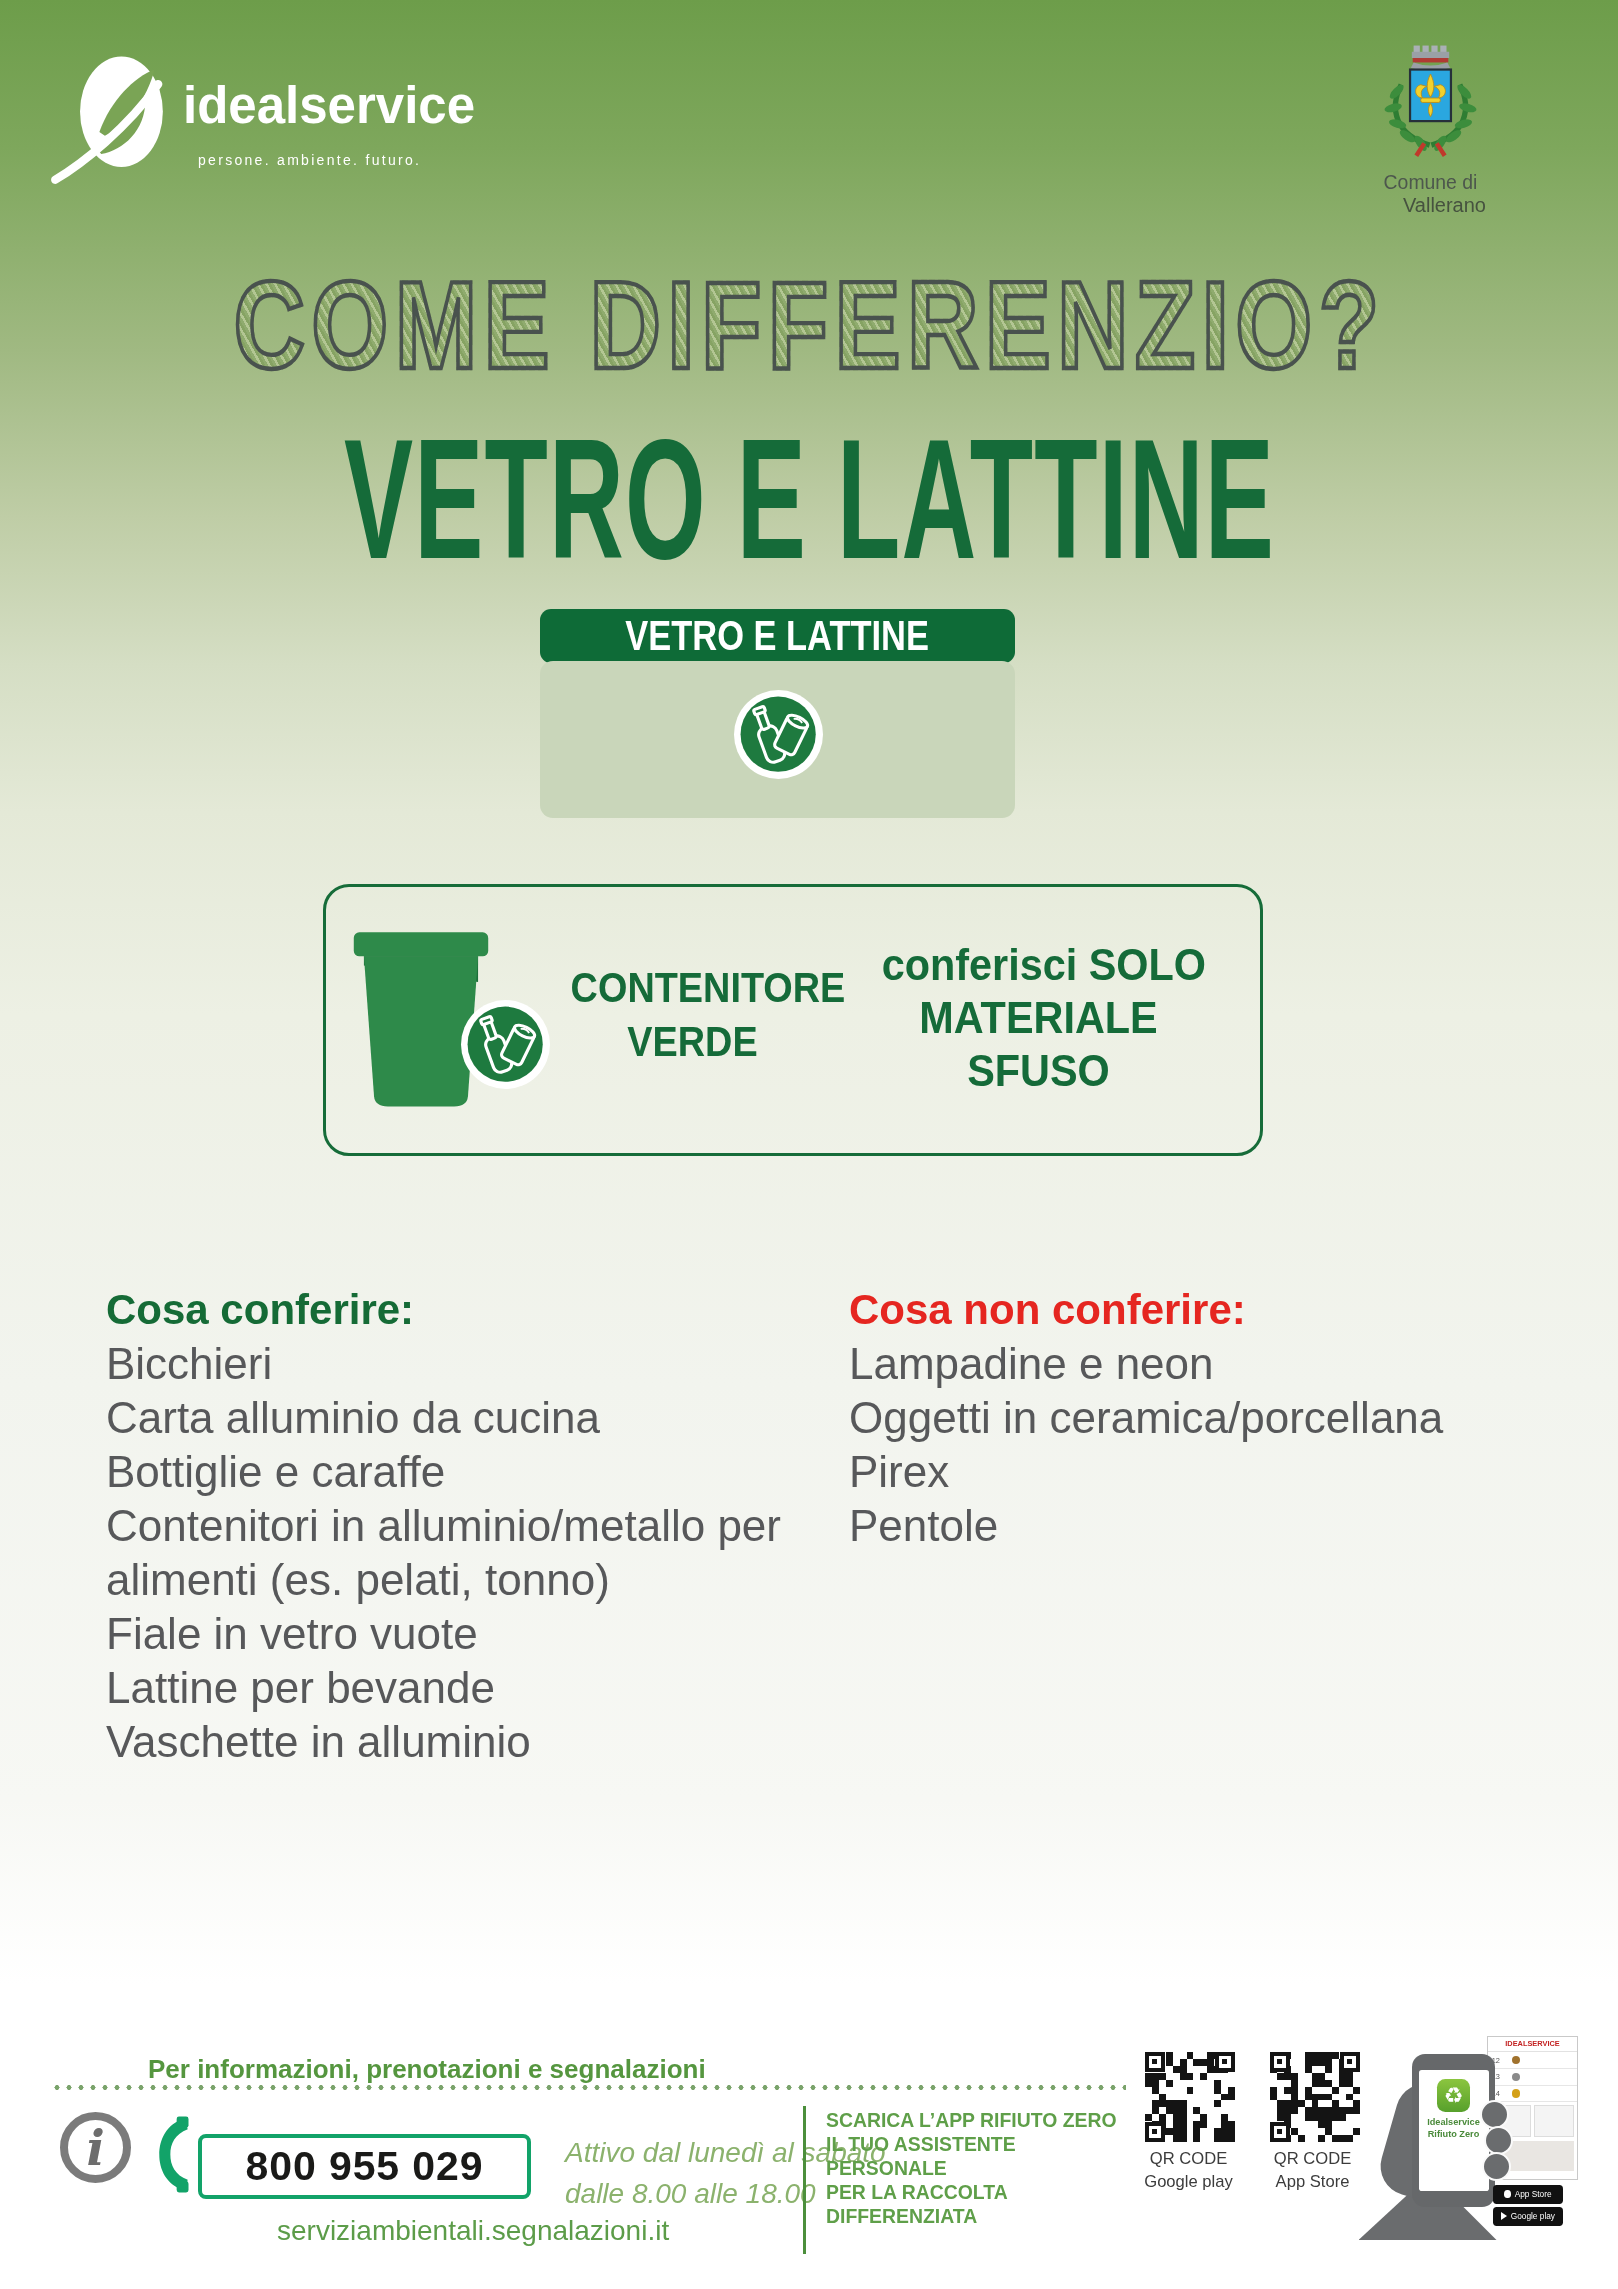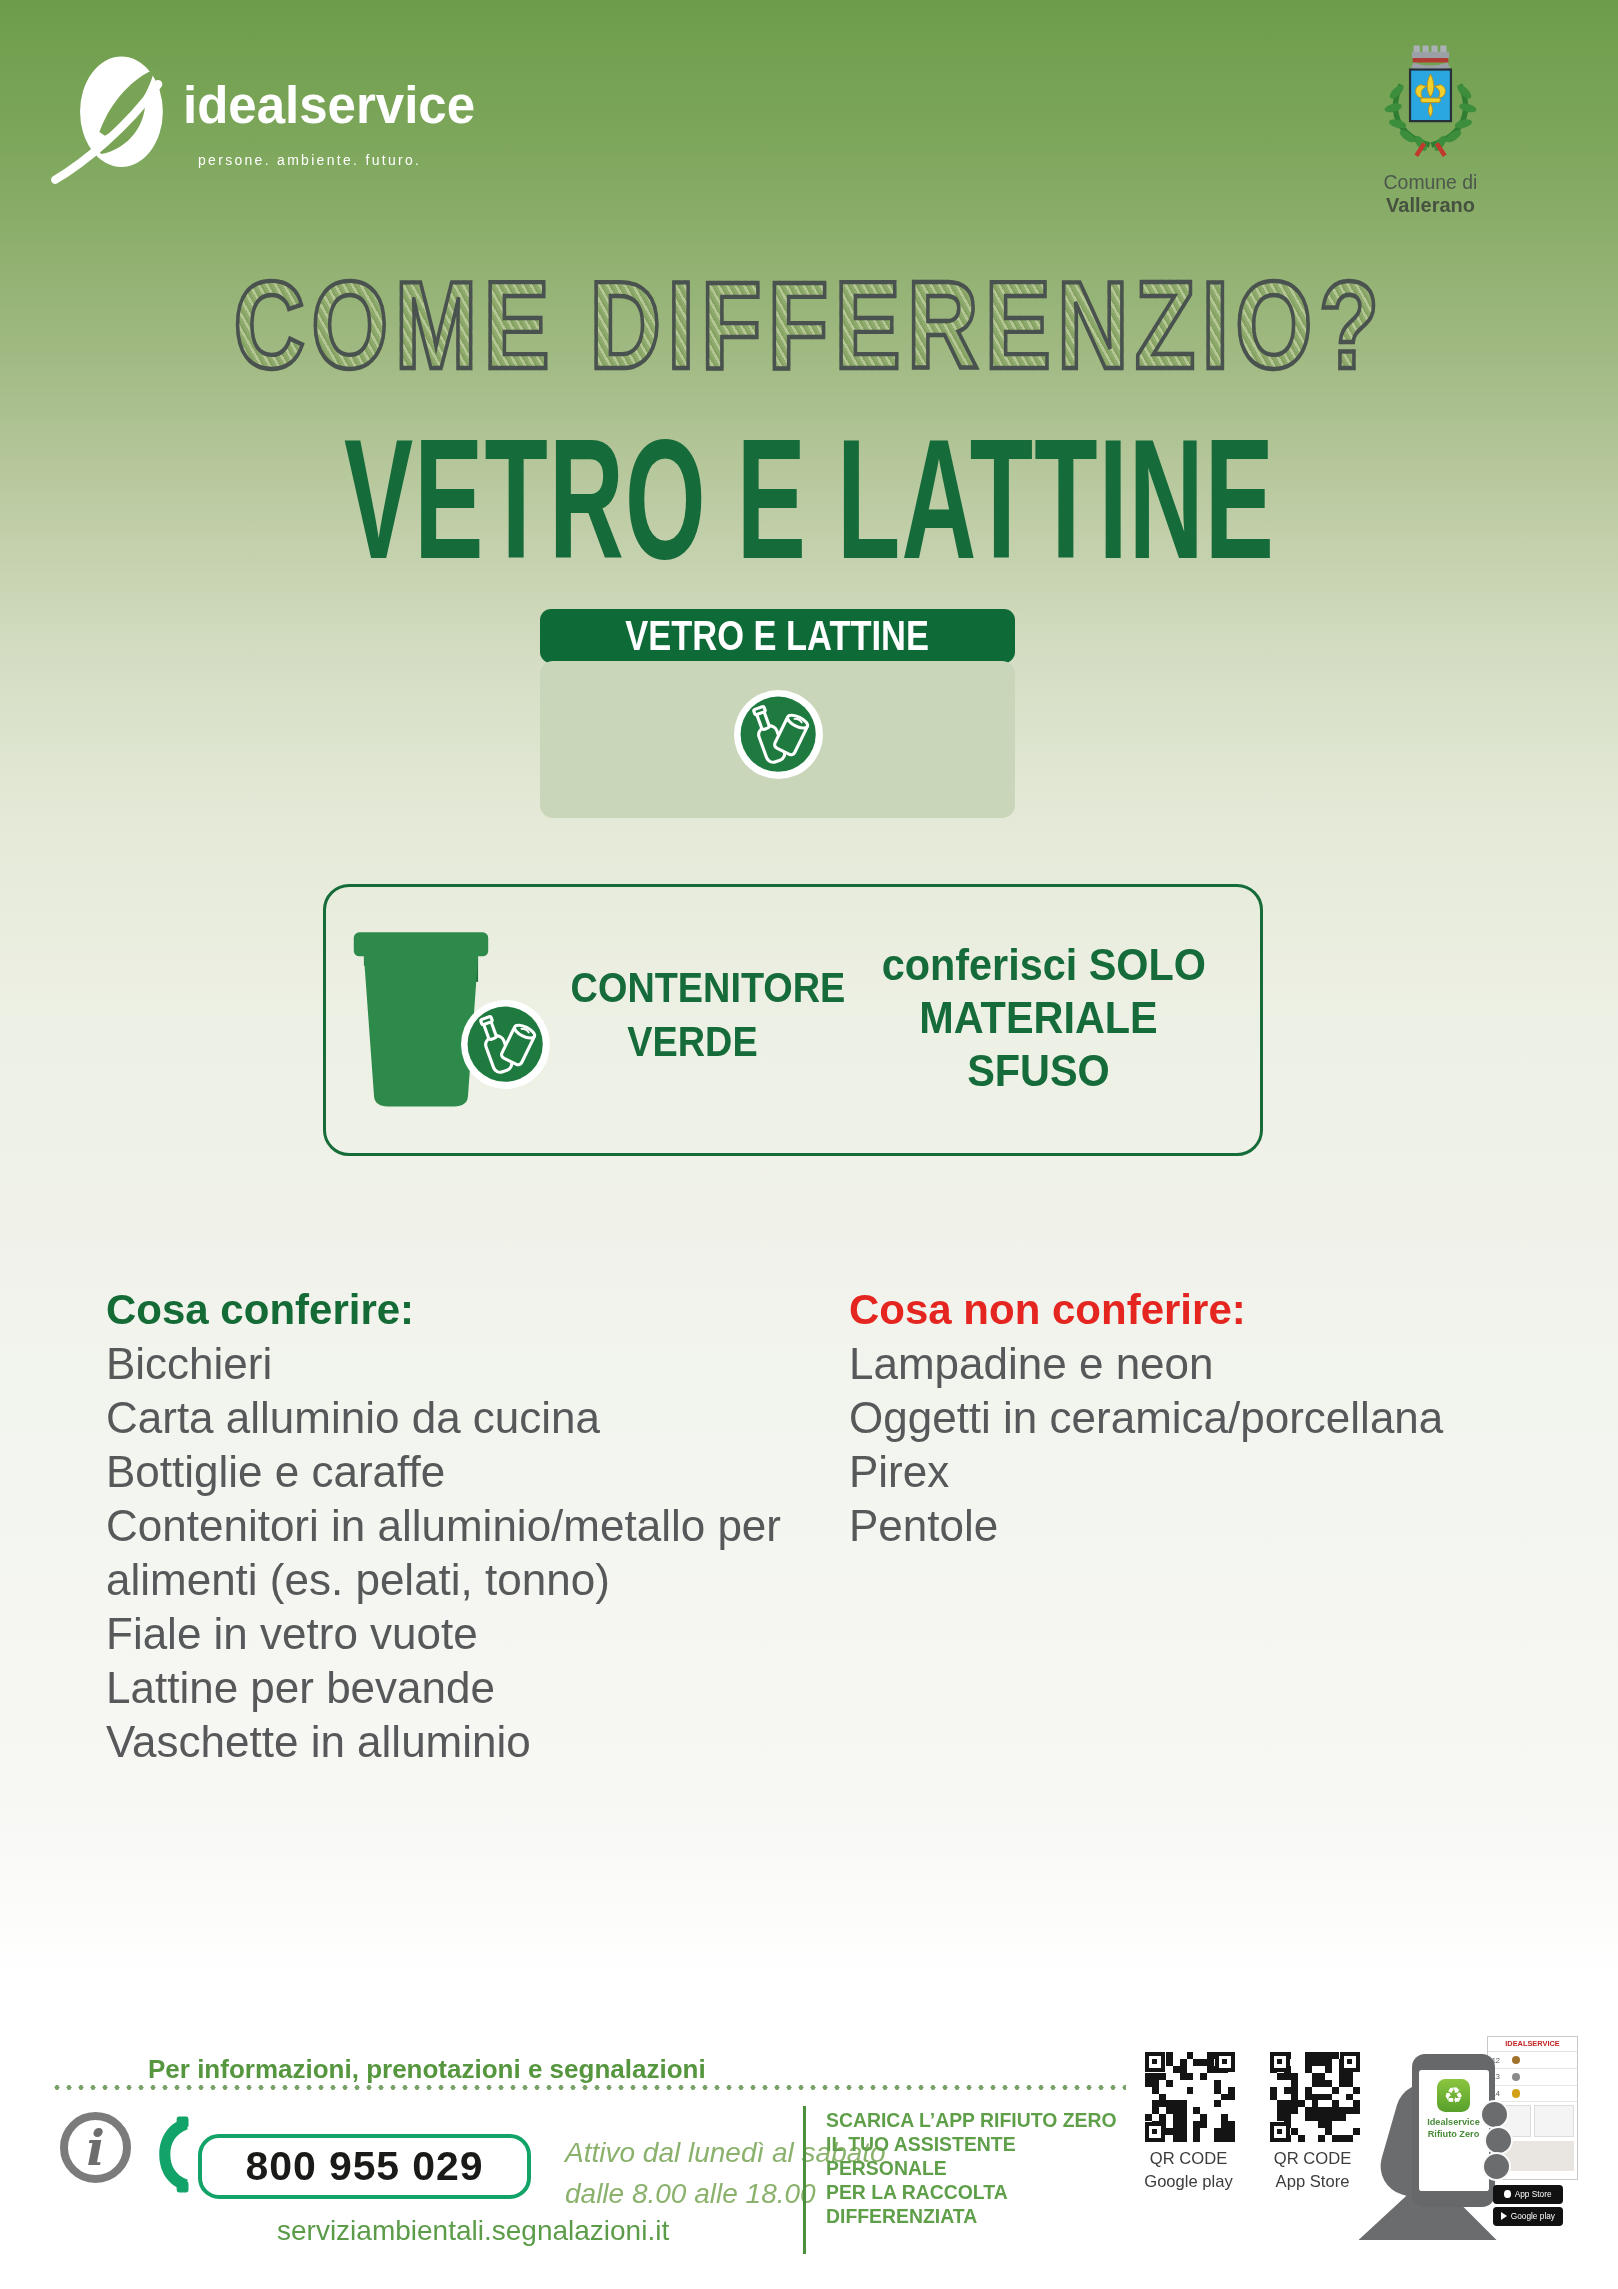--- a/index.html
+++ b/index.html
@@ -11,21 +11,21 @@
       #e4e9d7 812px,#edf0e4 1015px,#f2f4ee 1384px,#f7f8f4 1800px,#ffffff 1984px,#ffffff 2290px);
   }
   .abs{position:absolute;}
   
   .logo-mark{left:46px;top:51px;width:138px;height:138px;}
   .logo-name{left:183px;top:76px;font-size:51px;font-weight:bold;color:#fff;letter-spacing:0px;}
   .logo-tagline{left:198px;top:152px;font-size:14px;font-weight:normal;color:#fff;letter-spacing:2.3px;}
   .crest{left:1375px;top:42px;width:111px;text-align:center;}
   .crest svg{width:103px;height:120px;}
   .crest-line1{font-size:19.4px;color:#4d574d;margin-top:5.5px;}
-  .crest-line2{font-size:20px;font-weight:bold;color:#46523f;}
+  .crest-line2{font-size:20px;font-weight:normal;color:#46523f;text-align:right;}
   
   .q-title{
     left:0;top:257px;width:100%;text-align:center;white-space:nowrap;
     font-size:118px;font-weight:bold;letter-spacing:7.4px;
     transform:scale(0.84,1.05);
     color:#7e9465;
     background:repeating-linear-gradient(55deg,#8fab6e 0 2.8px,#b3c693 2.8px 5.5px,#86a363 5.5px 8.3px);
     -webkit-background-clip:text;background-clip:text;
     -webkit-text-fill-color:transparent;
     -webkit-text-stroke:4.2px #49524e;
@@ -80,21 +80,21 @@
   .info-circle{
     left:60px;top:2112px;width:55px;height:55px;border:8.3px solid #7b7b7b;border-radius:50%;
     display:flex;align-items:center;justify-content:center;
   }
   .info-i{font-family:"DejaVu Serif",serif;font-style:italic;font-weight:bold;font-size:48px;color:#6d6d6d;line-height:1;}
   .handset{left:155px;top:2115px;width:37px;height:79px;}
   .nv-label{left:210px;top:2115px;width:305px;display:flex;align-items:center;gap:7.4px;}
   .nv-label .txt{font-size:15.7px;font-weight:bold;color:#12a369;white-space:nowrap;margin-top:36px;}
   .nv-label .line{flex:1;height:2.8px;background:#12a369;}
   .nv-badge{
-    left:198px;top:2134px;width:325px;height:57px;border:4.6px solid #12a369;border-radius:21px;background:#fff;
+    left:198px;top:2134px;width:325px;height:57px;border:4.6px solid #12a369;border-radius:8px;background:#fff;
     display:flex;align-items:center;justify-content:center;
   }
   .nv-number{font-size:41px;font-weight:bold;color:#1a1a18;letter-spacing:0.9px;}
   .hours{left:565px;top:2132px;font-size:28px;font-style:italic;color:#8bb26d;line-height:41px;}
   .website{left:277px;top:2215px;font-size:28px;color:#5c9c49;}
   .v-divider{left:803px;top:2106px;width:2.8px;height:148px;background:#4c8f3c;}
   .app-promo{left:826px;top:2108px;width:305px;font-size:19.4px;font-weight:bold;color:#5f9f49;line-height:24px;}
   .qr{width:90px;height:90px;background:#fff;border:1.8px solid #fff;}
   .qr-1{left:1144px;top:2051px;}
   .qr-2{left:1269px;top:2051px;}

